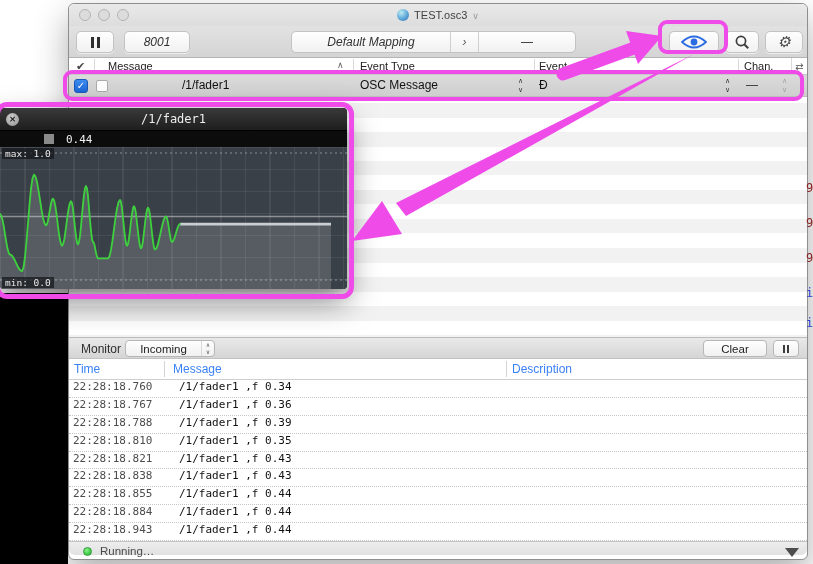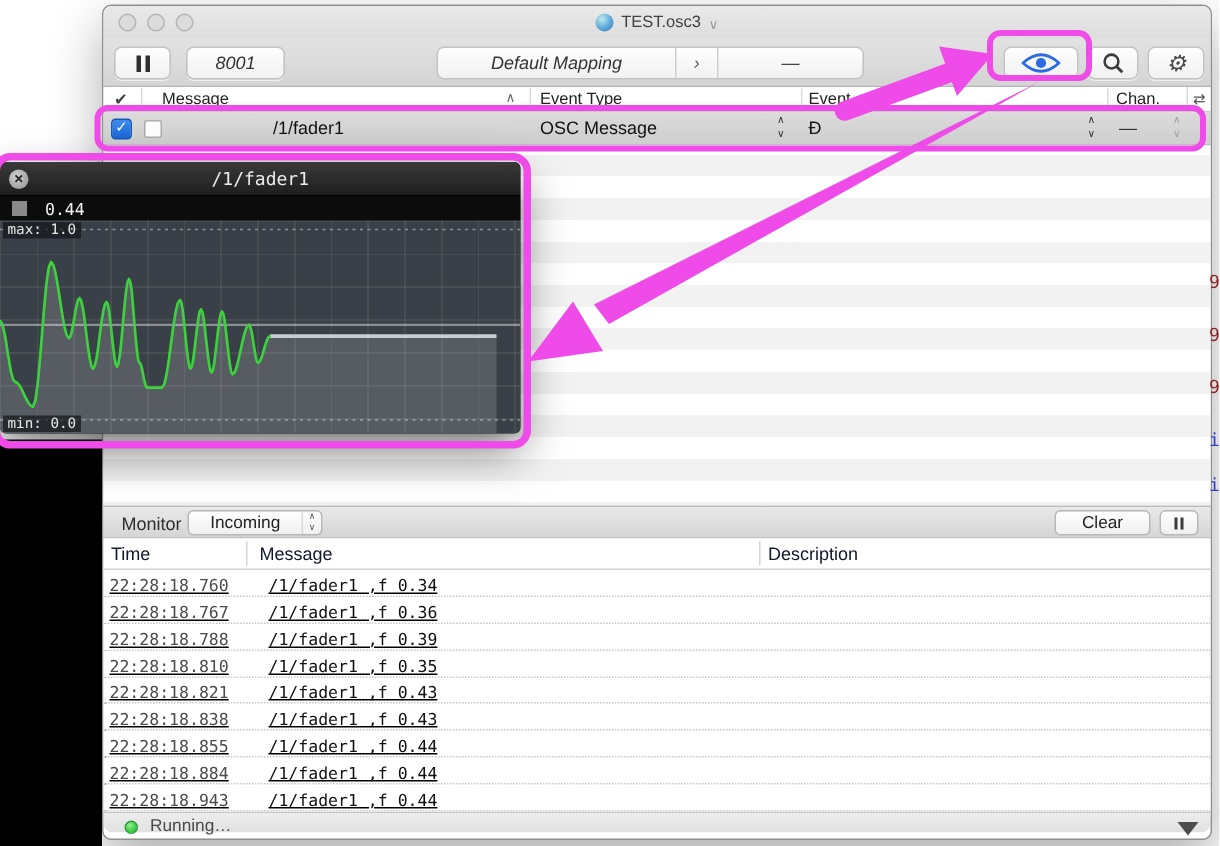--- a/index.html
+++ b/index.html
@@ -77,27 +77,27 @@
   .popup .pop-arrows { width:13px; display:flex; flex-direction:column; align-items:center;
     font-size:6px; line-height:7px; color:#555; border-left:1px solid #d8d8d8; height:100%; justify-content:center; }
   .clear-btn { position:absolute; left:634px; top:2px; width:64px; height:17px; background:linear-gradient(#fefefe,#f0f0f0);
     border:1px solid #b7b7b7; border-radius:4px; font-size:11.5px; color:#222; display:flex; align-items:center; justify-content:center; }
   .mon-pause { position:absolute; left:704px; top:2px; width:26px; height:17px; background:linear-gradient(#fefefe,#f0f0f0);
     border:1px solid #b7b7b7; border-radius:4px; display:flex; align-items:center; justify-content:center; gap:2px; }
   .mon-pause i { display:block; width:2px; height:8px; background:#3a3a3a; }
 
   
   .monhead { position:absolute; left:0; top:355px; width:100%; height:21px; background:#fff;
-    border-bottom:1px solid #cfcfcf; font-size:12px; color:#0f172a; }
+    border-bottom:1px solid #cfcfcf; font-size:12px; color:#3b82f6; }
   .monhead .h { position:absolute; top:3px; }
   .monhead .vline { position:absolute; top:2px; bottom:2px; width:1px; background:#d4d4d4; }
 
   .monlog { position:absolute; left:0; top:376px; width:100%; height:161px; background:#fff; overflow:hidden; }
   .log-row { height:17.9px; border-bottom:1px dotted #c6c6c6; font-family:"DejaVu Sans Mono", monospace;
-    font-size:11px; display:flex; align-items:flex-end; padding-left:4px;text-decoration:underline; }
+    font-size:11px; display:flex; align-items:flex-start; padding-left:4px; }
   .log-time { display:inline-block; width:100px; color:#4c4c4c; }
   .log-msg { margin-left:6px; color:#101010; }
 
   
   .statusbar { position:absolute; left:0; top:537px; width:100%; height:14px;
     background:linear-gradient(#ededed,#e1e1e1); border-top:1px solid #c4c4c4; border-radius:0 0 6px 6px; }
   .run-dot { position:absolute; left:14px; top:5px; width:9px; height:9px; border-radius:50%;
     background:radial-gradient(circle at 35% 30%, #8ef08e, var(--running-dot) 70%); border:1px solid #2f9c36; }
   .run-text { position:absolute; left:31px; top:3px; font-size:11.5px; color:#4a4a4a; }
   .disclosure { position:absolute; left:716px; top:6px; width:0; height:0;
@@ -105,21 +105,21 @@
 
   
   .scope { position:absolute; left:0; top:108px; width:347px; height:181px; z-index:5;
     border-radius:4px; overflow:hidden; box-shadow:0 12px 30px rgba(0,0,0,.5); background:#222; }
   .scope-titlebar { position:relative; height:23px; background:linear-gradient(#3a3a3a,#1e1e1e);
     border-bottom:1px solid #000; display:flex; align-items:center; justify-content:center; }
   .scope-title { color:#ededed; font-size:12px; font-family:"DejaVu Sans Mono", monospace; }
   .scope-close { position:absolute; left:6px; top:5px; width:13px; height:13px; border-radius:50%;
     background:radial-gradient(circle at 40% 35%, #cfcfcf, #8f8f8f); color:#222; font-size:8px; line-height:13px;
     text-align:center; font-weight:bold; }
-  .scope-valuebar { height:16px; background:#0c0c0c; display:flex; align-items:center; }
+  .scope-valuebar { height:16px; background:#0c0c0c; display:flex; align-items:center;padding-left:36px; }
   .scope-square { width:10px; height:10px; background:#8a8a8a; margin-left:8px; }
   .scope-value { color:#f2f2f2; font-family:"DejaVu Sans Mono", monospace; font-size:11px; margin-left:12px; }
   .graph { position:relative; height:142px; background-color:#3a4047;
     background-image:
       repeating-linear-gradient(to right, rgba(255,255,255,.07) 0 1px, transparent 1px 24.5px),
       repeating-linear-gradient(to bottom, rgba(255,255,255,.07) 0 1px, transparent 1px 22px); }
   .graph svg { position:absolute; left:0; top:0; }
   .axis-label { position:absolute; left:2px; background:rgba(18,22,26,.7); color:#e9e9e9;
     font-family:"DejaVu Sans Mono", monospace; font-size:9.5px; padding:0 3px; z-index:2; }
   .axis-label.max { top:1px; } .axis-label.min { bottom:1px; }

